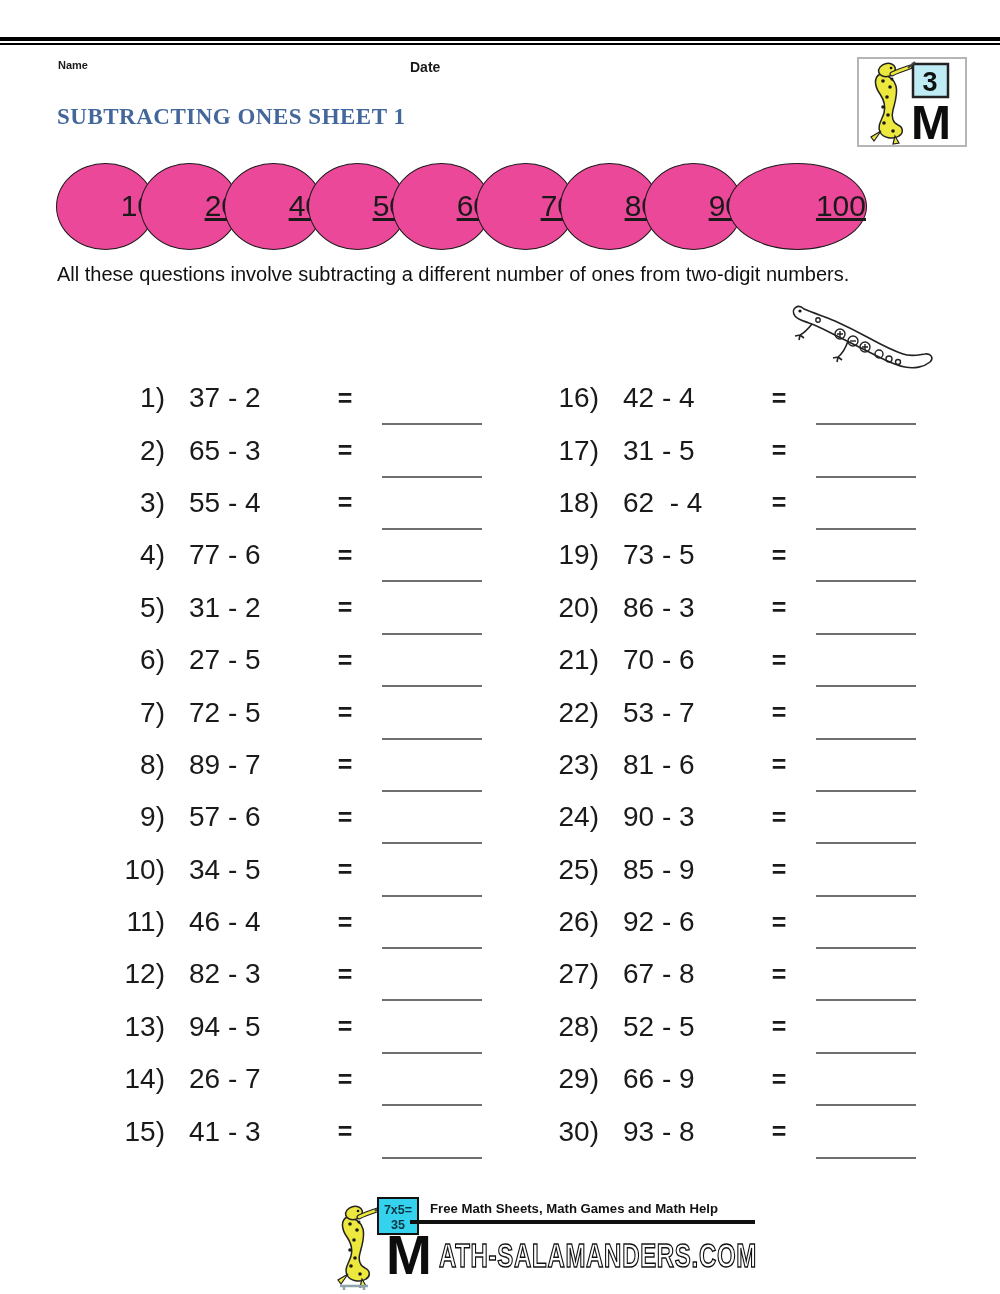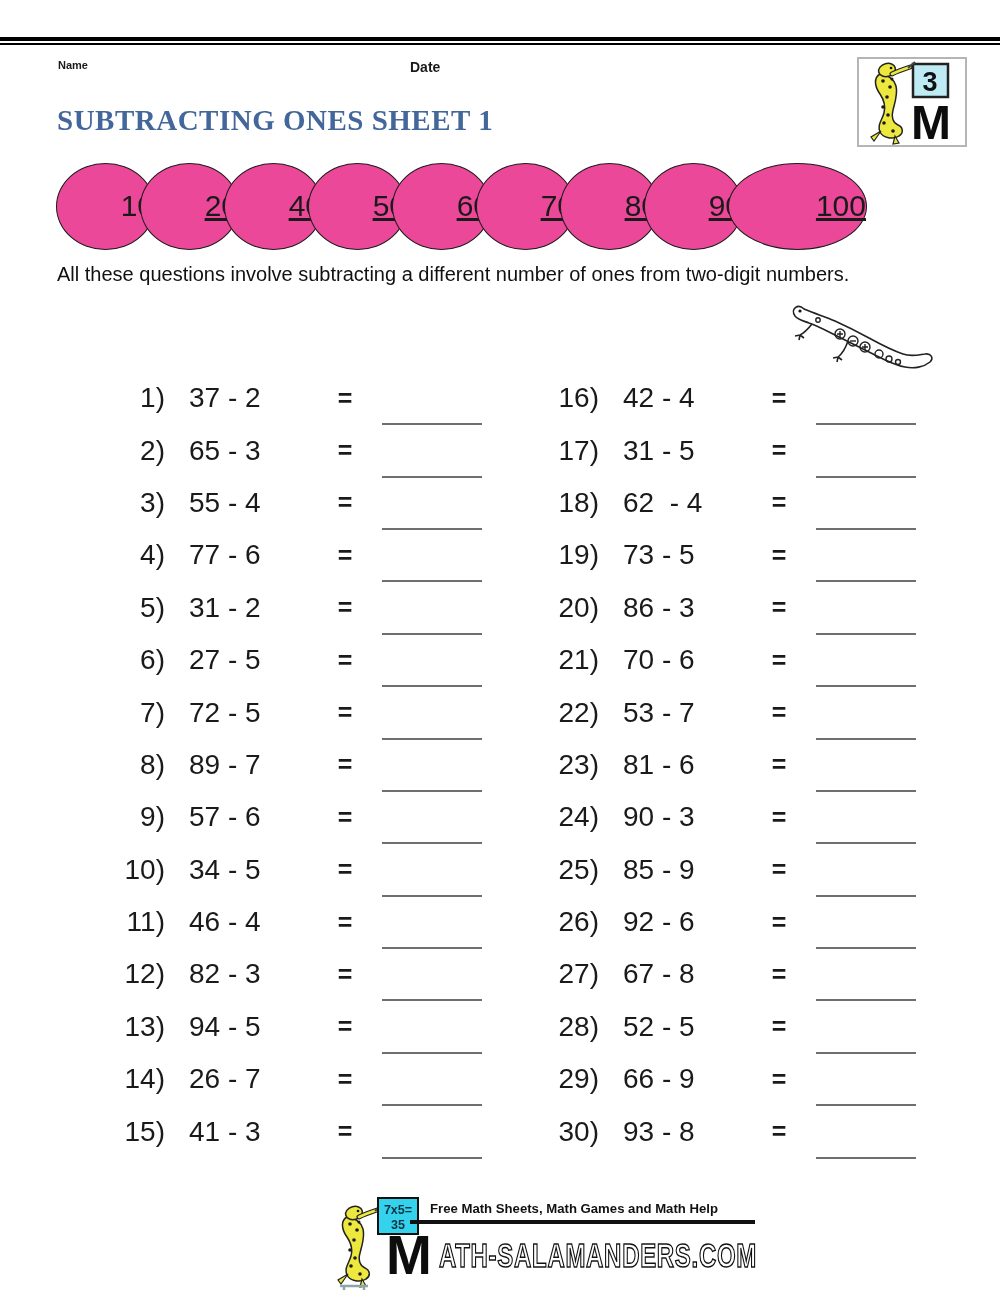--- a/index.html
+++ b/index.html
@@ -13,21 +13,21 @@
   }
   .name-label{position:absolute;left:58px;top:59px;font-size:11px;font-weight:bold;}
   .date-label{position:absolute;left:410px;top:59px;font-size:14px;font-weight:bold;}
   .logo-box{
     position:absolute;left:857px;top:57px;width:110px;height:90px;
     border:2px solid #b5b5b5;background:#fff;box-sizing:border-box;
   }
   .sheet-title{
     position:absolute;left:57px;top:104px;
     font-family:"Liberation Serif","DejaVu Serif",serif;
-    font-size:29px;font-weight:bold;color:#44679b;letter-spacing:0.5px;white-space:nowrap;
+    font-size:23px;font-weight:bold;color:#44679b;letter-spacing:0.5px;white-space:nowrap;
   }
   .circles-row{position:absolute;left:56px;top:161px;height:90px;display:flex;align-items:center;}
   .number-circle{
     flex:0 0 auto;width:99px;height:87px;border:1.6px solid #1c1c1c;border-radius:50%;
     background:#ec4899;display:flex;align-items:center;justify-content:flex-end;
     font-size:30px;box-sizing:border-box;
   }
   .number-circle + .number-circle{margin-left:-15px;text-decoration:underline;}
   .number-circle:last-child{width:139px;}
   .instructions{

